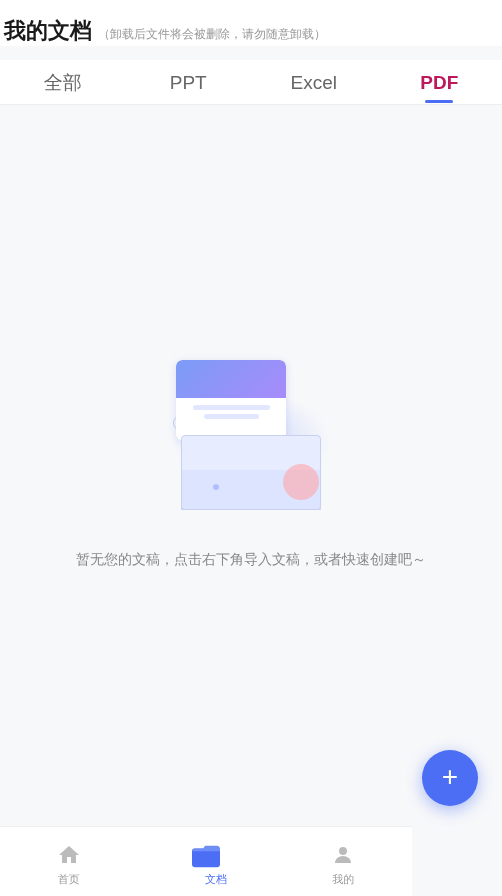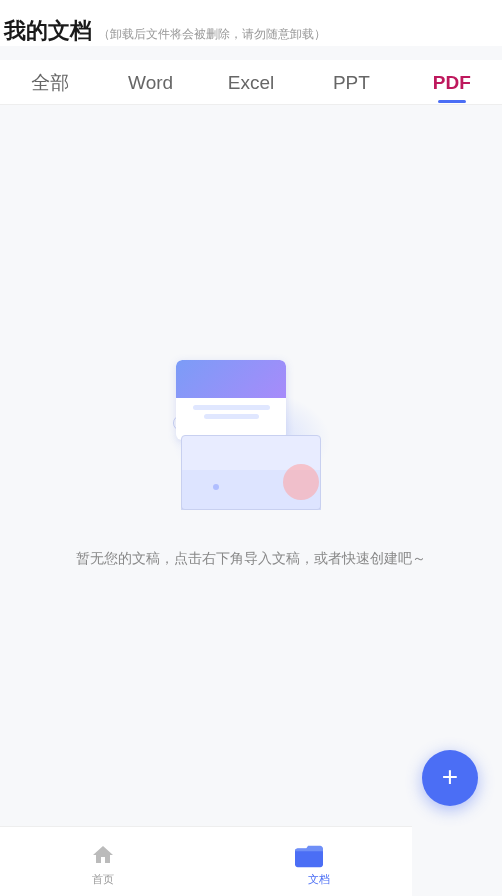--- a/index.html
+++ b/index.html
@@ -67,21 +67,20 @@
     }
 
     
     .main-content {
       display: flex;
       flex-direction: column;
       align-items: center;
       justify-content: center;
       height: calc(896px - 56px - 49px - 70px);
       padding: 20px;
-      font-family: Liberation Mono, monospace;
     }
 
     
     .empty-illustration {
       width: 180px;
       height: 160px;
       position: relative;
       margin-bottom: 28px;
     }
 
@@ -290,23 +289,22 @@
 
 <div class="header">
   <div class="header-title-row">
     <span class="header-title">我的文档</span>
     <span class="header-subtitle">（卸载后文件将会被删除，请勿随意卸载）</span>
   </div>
 </div>
 
 <div class="tabs">
   <div class="tab-item">全部</div>
-  <div class="tab-item">Word</div>
+  <div class="tab-item">PPT</div>
   <div class="tab-item">Excel</div>
-  <div class="tab-item">PPT</div>
   <div class="tab-item active">PDF</div>
 </div>
 
 <div class="main-content">
 
   <div class="empty-illustration">
 
     <div class="glow"></div>
 
     <div class="deco-circle-outline"></div>
@@ -350,13 +348,22 @@
   <div class="nav-item active">
     <div class="nav-icon icon-folder">
       <svg width="30" height="26" viewBox="0 0 30 26">
         <rect x="0" y="6" width="30" height="20" rx="3" fill="#4b6ef5"></rect>
         <path d="M0 9 C0 7 1 6 3 6 L12 6 L14 3 L27 3 C28.5 3 30 4.5 30 6 L30 9 Z" fill="#6f8ff7"></path>
       </svg>
     </div>
     <span class="nav-label" style="color:#4b6ef5;">文档</span>
   </div>
 
+  <div class="nav-item">
+    <div class="nav-icon icon-person">
+      <svg width="24" height="24" viewBox="0 0 24 24">
+        <circle cx="12" cy="8" r="4" fill="#bbb"></circle>
+        <path d="M4 20c0-4 3.6-7 8-7s8 3 8 7" fill="#bbb"></path>
+      </svg>
+    </div>
+    <span class="nav-label">我的</span>
+  </div>
 </div>
 
 </body></html>

